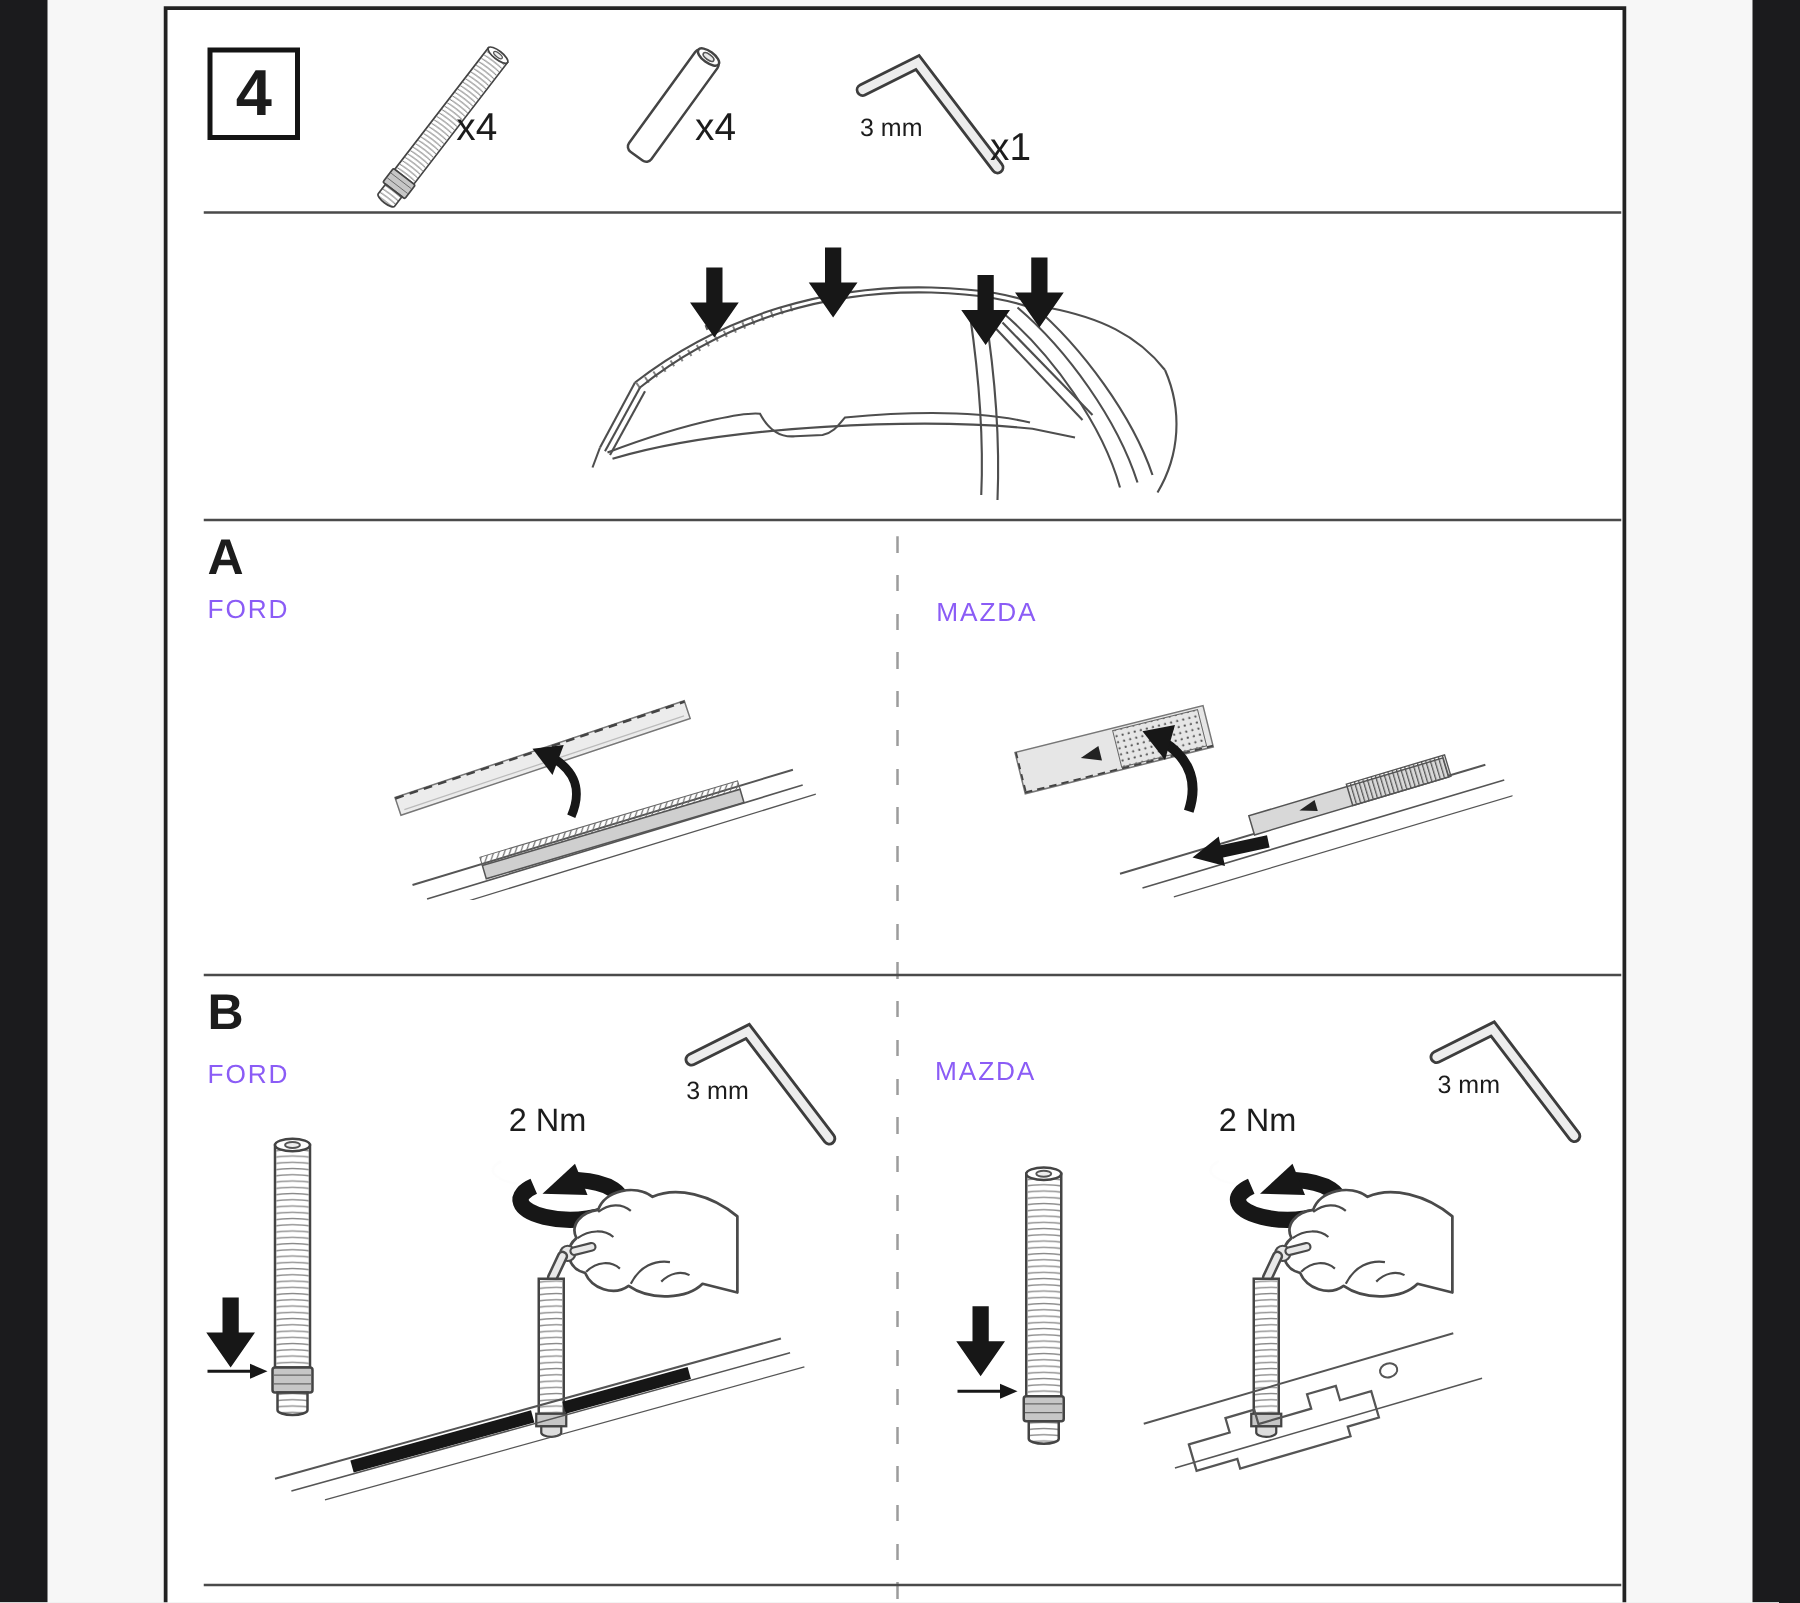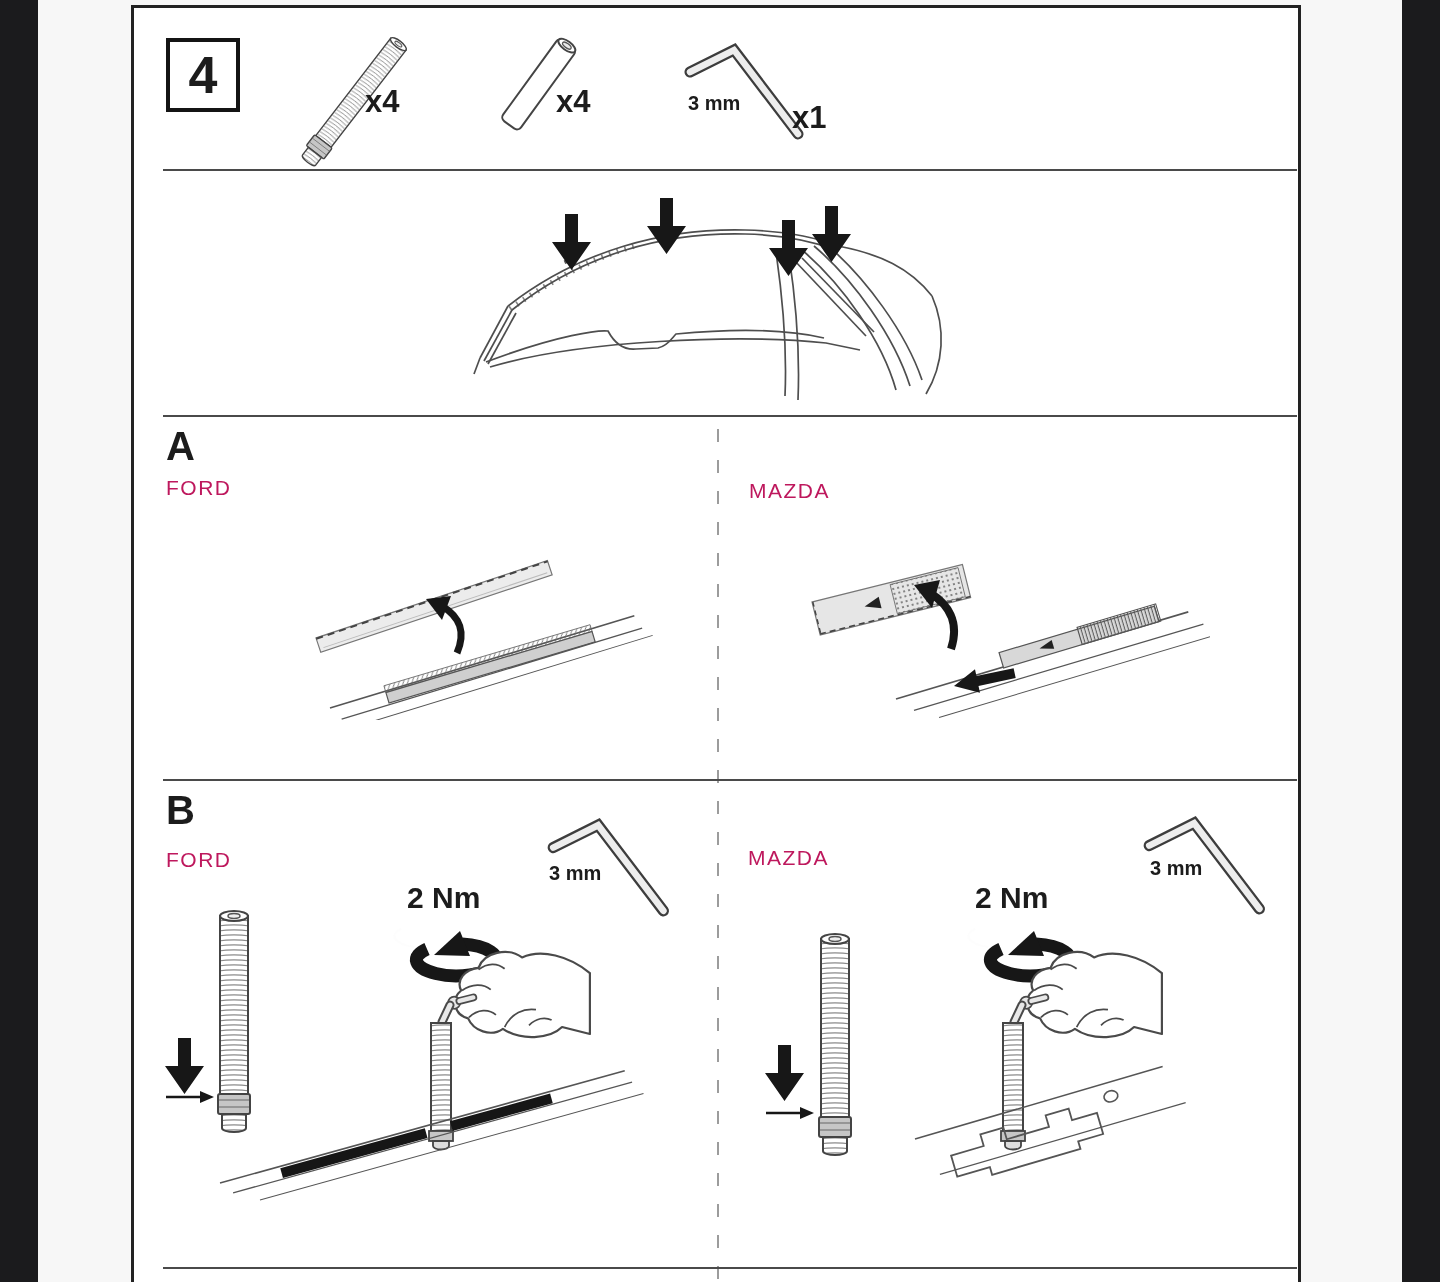--- a/index.html
+++ b/index.html
@@ -7,25 +7,25 @@
           font-family:"Liberation Sans",sans-serif;color:#1c1c1c;}
   .abs{position:absolute;}
   .strip{position:absolute;top:0;bottom:0;width:38px;background:#1b1b1d;}
   .frame{position:absolute;left:131px;top:5px;width:1170px;height:1320px;background:#fff;border:3px solid #222;box-sizing:border-box;}
   .hr{position:absolute;left:163px;width:1134px;height:2px;background:#4a4a4a;}
   .vdash{position:absolute;left:717px;top:429px;width:2px;height:853px;
          background:repeating-linear-gradient(180deg,#9c9c9c 0 13px,transparent 13px 31px);}
   .stepbox{position:absolute;left:166px;top:38px;width:74px;height:74px;border:4px solid #141414;
            background:#fff;display:flex;align-items:center;justify-content:center;
            font-size:52px;font-weight:800;box-sizing:border-box;}
-  .qty{position:absolute;font-size:31px;font-weight:700;}
-  .mm{position:absolute;font-size:20px;font-weight:700;}
+  .qty{position:absolute;font-size:31px;font-weight:400;}
+  .mm{position:absolute;font-size:20px;font-weight:400;}
   .seclabel{position:absolute;font-size:40px;font-weight:800;line-height:1;}
-  .brand{position:absolute;font-size:21px;color:#be185d;letter-spacing:1.5px;}
-  .torque{position:absolute;font-size:30px;font-weight:700;}
+  .brand{position:absolute;font-size:21px;color:#8b5cf6;letter-spacing:1.5px;}
+  .torque{position:absolute;font-size:26px;font-weight:400;}
   .ln{fill:none;stroke:#4a4a4a;stroke-width:2;}
   svg{display:block;}
 </style>
 </head>
 <body>
 
 <div class="canvas">
 
   <svg width="0" height="0" style="position:absolute" aria-hidden="true">
     <defs>

